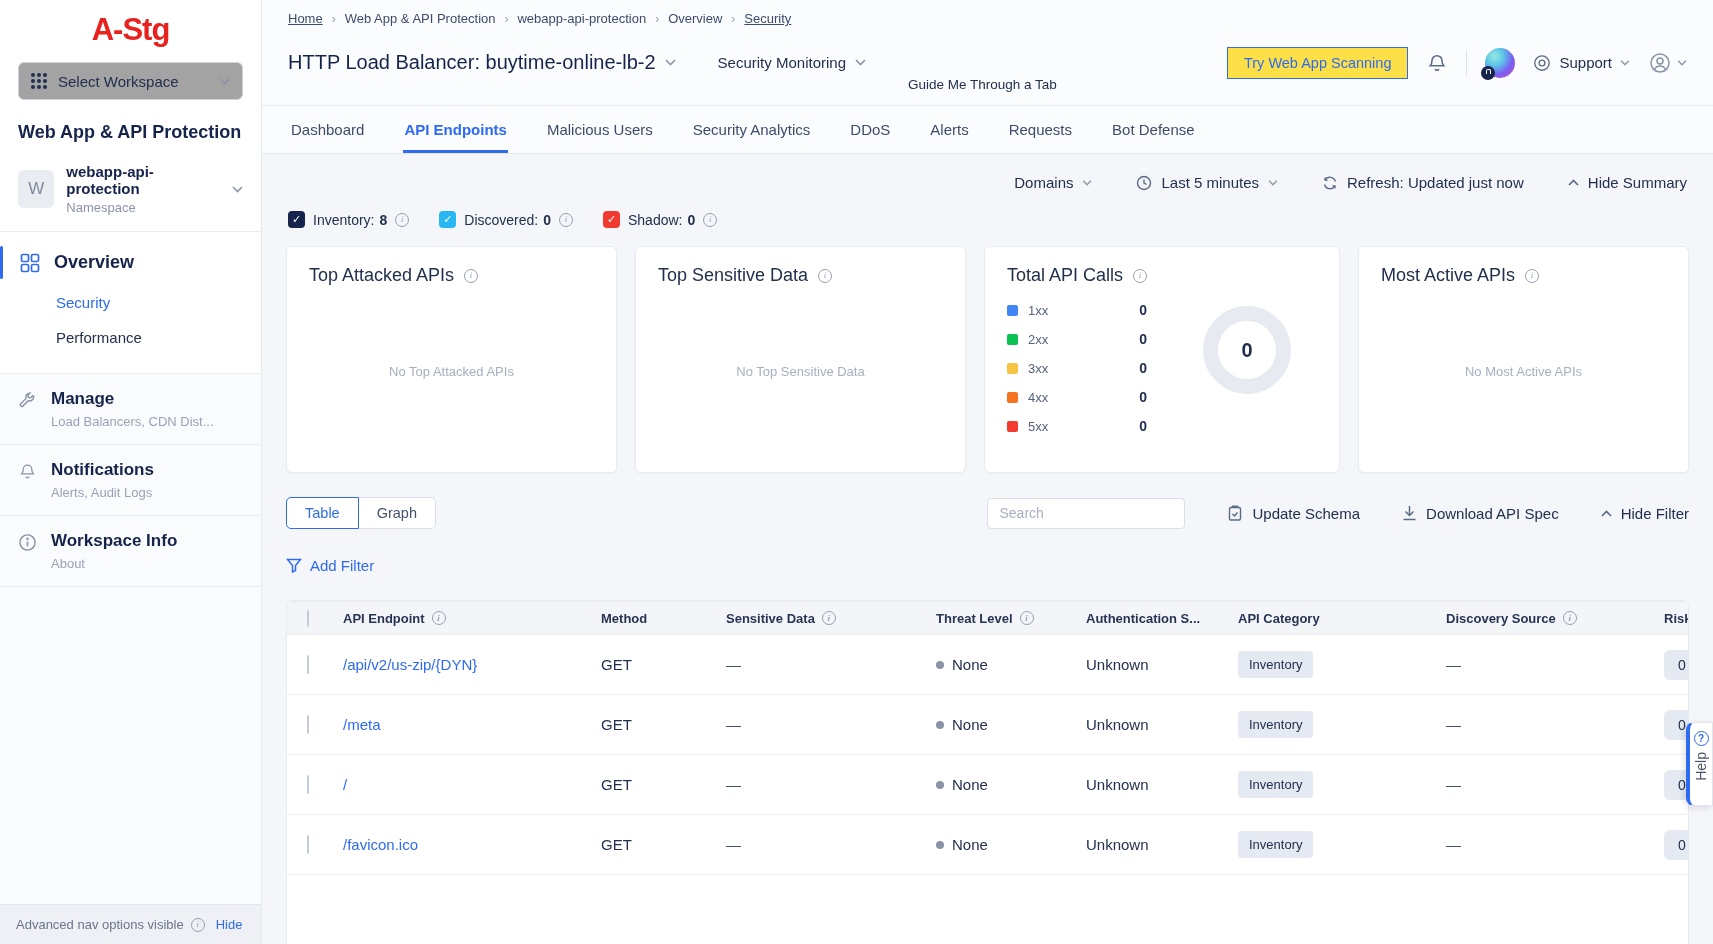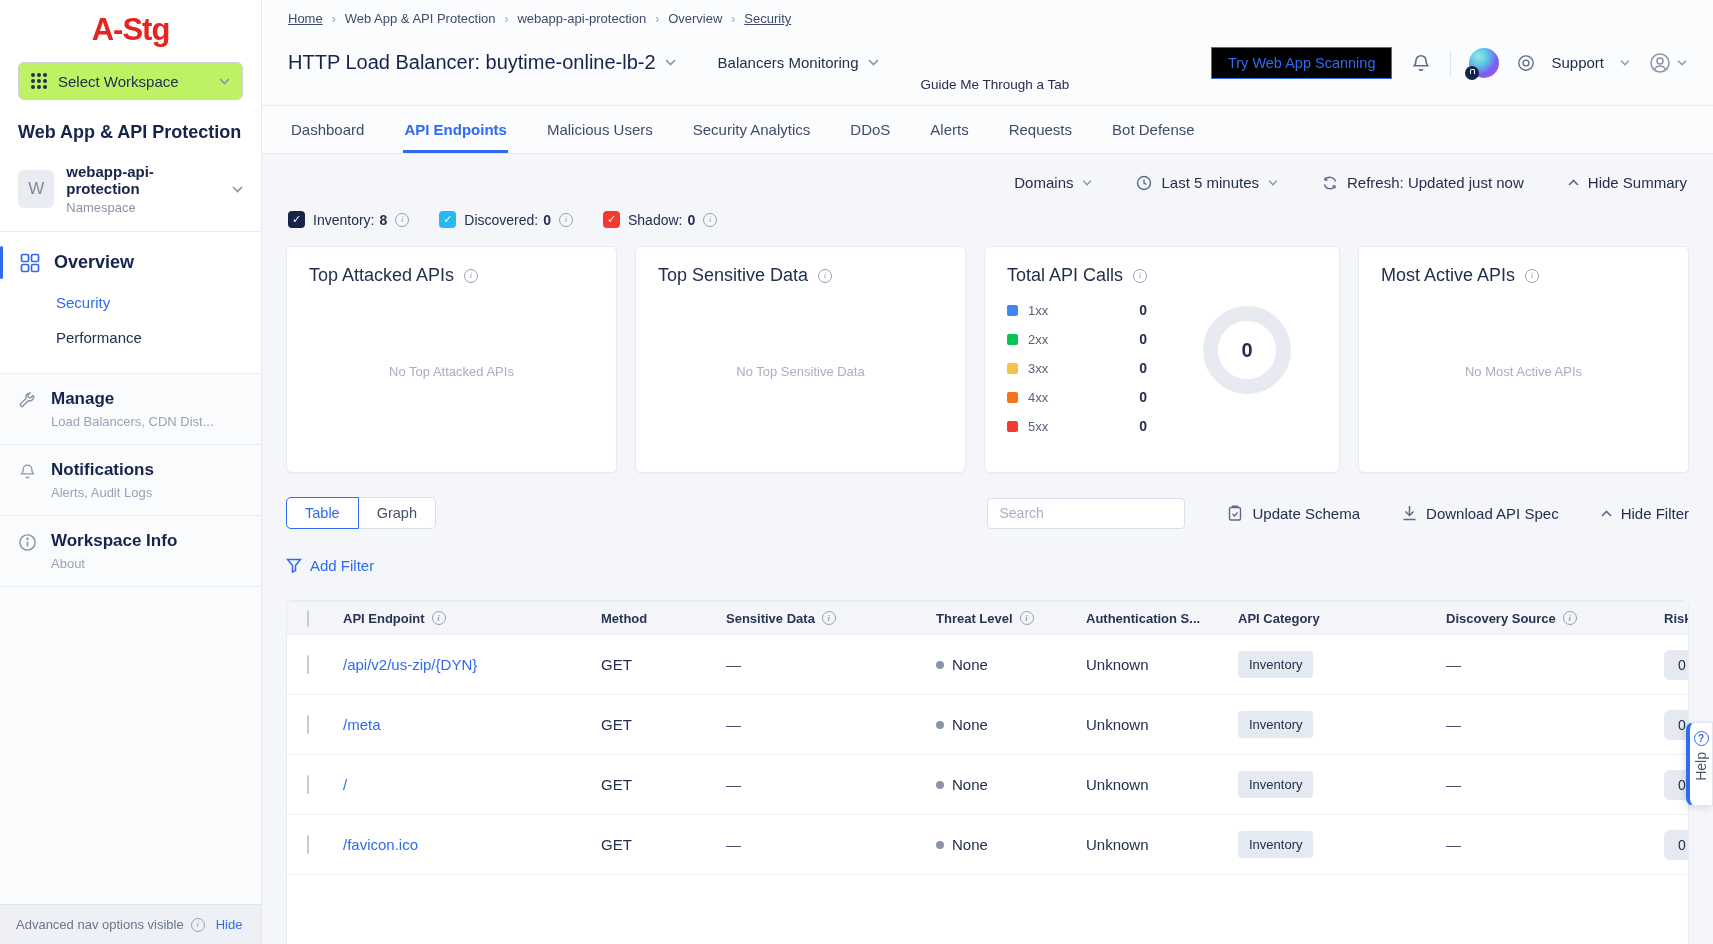--- a/index.html
+++ b/index.html
@@ -11,21 +11,21 @@
   .info { width:14px; height:14px; min-width:14px; border:1px solid #97a0b3; border-radius:50%; color:#97a0b3;
           display:inline-flex; align-items:center; justify-content:center; font-size:9px; line-height:1; }
   .info::after { content:"i"; font-style:italic; font-family:"Liberation Serif",serif; }
   .chev { display:inline-flex; }
   .blue { color:#2e6bf0; }
 
   
   .sidebar { width:262px; min-width:262px; background:#ffffff; border-right:1px solid #e4e8ef; display:flex; flex-direction:column; }
   .logo-wrap { height:60px; display:flex; align-items:center; justify-content:center; }
   .logo-text { color:#e8231f; font-size:31px; font-weight:bold; letter-spacing:-1px; }
-  .ws-select { margin:2px 18px 20px; border:1px solid #ccd3df; border-radius:6px; height:38px; display:flex; align-items:center; gap:11px; padding:0 12px; cursor:pointer; background:#bef264; }
+  .ws-select { margin:2px 18px 20px; border:1px solid #ccd3df; border-radius:6px; height:38px; display:flex; align-items:center; gap:11px; padding:0 12px; cursor:pointer; background:#a3a3a3; }
   .grid9 { display:grid; grid-template-columns:repeat(3,4px); grid-gap:2px; }
   .grid9 i { width:4px; height:4px; border-radius:50%; background:#22304d; }
   .ws-select .lbl { font-size:15px; color:#22304d; flex:1; }
   .app-title { font-size:18px; font-weight:bold; color:#16234a; padding:2px 18px 20px; }
   .ns-row { display:flex; align-items:center; gap:12px; padding:0 18px 16px; cursor:pointer; }
   .ns-avatar { width:38px; height:38px; border-radius:6px; background:#e9ecf1; color:#828c9e; font-size:17px; display:flex; align-items:center; justify-content:center; }
   .ns-name { font-size:15px; font-weight:bold; color:#16234a; }
   .ns-sub { font-size:13px; color:#8a94a6; margin-top:3px; }
   .nav-overview { border-top:1px solid #e9ecf1; padding:16px 0 18px; position:relative; }
   .ov-head { display:flex; align-items:center; gap:14px; padding:4px 18px 12px 20px; position:relative; cursor:pointer; }
@@ -45,27 +45,27 @@
   .topbar { background:#fbfcfe; padding:11px 26px 0; border-bottom:1px solid #e9ecf1; }
   .crumbs { display:flex; align-items:center; gap:9px; font-size:13px; color:#3e4c6a; }
   .crumbs .link { text-decoration:underline; cursor:pointer; }
   .bc-sep { color:#9aa3b5; font-size:12px; }
   .bc-sep::after { content:"›"; }
   .title-row { display:flex; align-items:center; margin-top:7px; padding-bottom:13px; }
   .page-title { font-size:20px; color:#16234a; display:flex; align-items:center; gap:9px; cursor:pointer; }
   .mon-sel { display:flex; align-items:center; gap:9px; font-size:15px; margin-left:42px; cursor:pointer; }
   .guide { font-size:13.5px; margin-left:42px; cursor:pointer;margin-top:44px; }
   .top-right { margin-left:auto; display:flex; align-items:center; gap:18px; }
-  .try-btn { border:1px solid #2e6bf0; color:#2e6bf0; background:#000000; border-radius:0; height:32px; padding:0 16px; font-size:14.5px; cursor:pointer; font-family:inherit; }
+  .try-btn { border:1px solid #2e6bf0; color:#2e6bf0; background:#fde047; border-radius:0; height:32px; padding:0 16px; font-size:14.5px; cursor:pointer; font-family:inherit; }
   .vdiv { width:1px; height:26px; background:#dfe3ea; }
   .avatar { width:30px; height:30px; border-radius:50%; position:relative; cursor:pointer;
             background:radial-gradient(circle at 32% 28%, #9be8e2 0%, #5bc7e8 30%, #7a5cf0 62%, #d058c8 100%); }
   .avatar .badge { position:absolute; left:-4px; bottom:-2px; width:14px; height:14px; border-radius:50%; background:#16234a; display:flex; align-items:center; justify-content:center; }
   .avatar .badge i { width:5px; height:5px; border:1px solid #fff; border-radius:2px 2px 0 0; border-bottom:0; margin-bottom:3px; }
-  .support { display:flex; align-items:center; gap:16px; font-size:15px; cursor:pointer; }
+  .support { display:flex; align-items:center; gap:8px; font-size:15px; cursor:pointer; }
   .acct { display:flex; align-items:center; gap:5px; cursor:pointer; }
 
   .tabs-row { background:#fbfcfe; border-bottom:1px solid #e4e8ef; padding:0 28px; display:flex; gap:38px; }
   .tab { padding:15px 1px 12px; font-size:15px; color:#3e4c6a; cursor:pointer; border-bottom:3px solid transparent; }
   .tab.active { color:#2e6bf0; font-weight:bold; border-bottom-color:#2e6bf0; }
 
   .content { flex:1; padding:0 24px; overflow:hidden; }
   .ctrl-row { display:flex; justify-content:flex-end; align-items:center; gap:44px; padding:20px 2px 6px; font-size:15px; }
   .ctrl { display:flex; align-items:center; gap:9px; cursor:pointer; }
   .filters-row { display:flex; align-items:center; gap:30px; padding:14px 2px 18px; font-size:14px; }
@@ -250,21 +250,21 @@
     <div class="title-row">
       <span class="page-title">
         <span>HTTP Load Balancer: buytime-online-lb-2</span>
         <span class="chev">
             <svg width="11" height="7" viewBox="0 0 11 7">
               <path d="M1 1l4.5 4.5L10 1" fill="none" stroke="#8a94a6" stroke-width="1.6"></path>
             </svg>
           </span>
       </span>
       <span class="mon-sel">
-        <span>Balancers Monitoring</span>
+        <span>Security Monitoring</span>
         <span class="chev">
             <svg width="11" height="7" viewBox="0 0 11 7">
               <path d="M1 1l4.5 4.5L10 1" fill="none" stroke="#8a94a6" stroke-width="1.6"></path>
             </svg>
           </span>
       </span>
       <span class="guide">Guide Me Through a Tab</span>
 
       <span class="top-right">
         <button class="try-btn">Try Web App Scanning</button>

